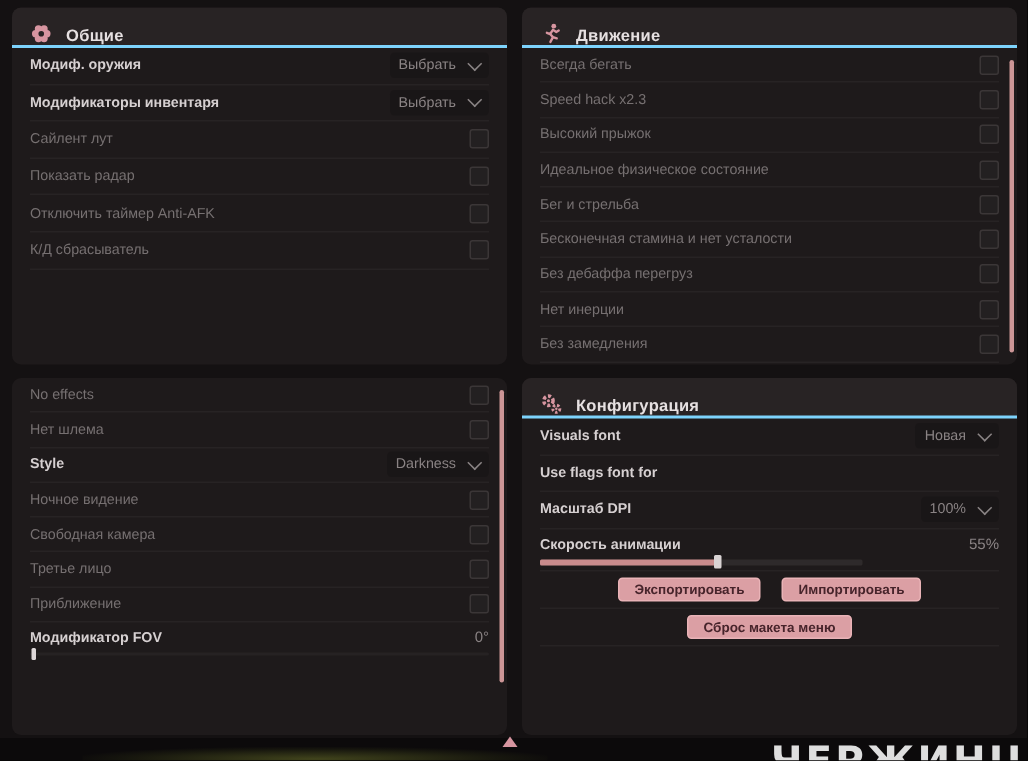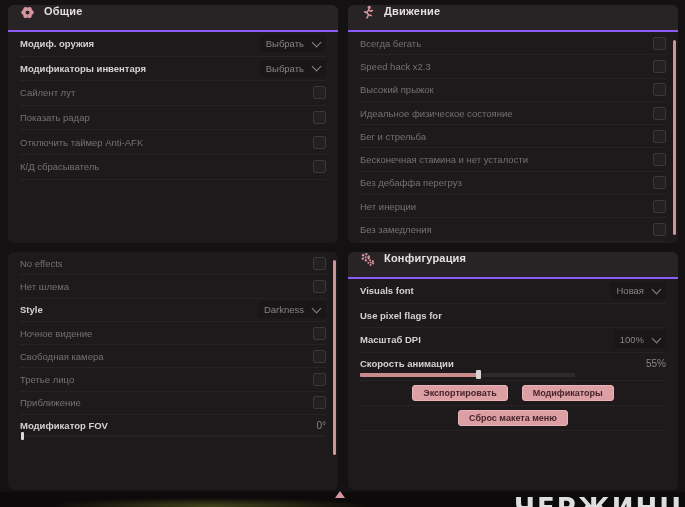--- a/index.html
+++ b/index.html
@@ -4,22 +4,22 @@
 <style>
   html,body{margin:0;padding:0;background:#000;}
   .screen{position:relative;width:685px;height:507px;background:#141112;overflow:hidden;
           font-family:"Liberation Sans",sans-serif;}
   
   .panel{position:absolute;width:330px;height:238px;background:#1e1a1b;border-radius:6px;overflow:hidden;}
   .panel.general{left:8px;top:5px;}
   .panel.movement{left:348px;top:5px;}
   .panel.camera{left:8px;top:252px;}
   .panel.config{left:348px;top:252px;}
-  .panel-header{height:25px;display:flex;align-items:flex-start;gap:9px;padding:0 12px;
-                background:#282324;border-bottom:2px solid #8b5cf6;}
+  .panel-header{height:25px;display:flex;align-items:flex-end;gap:9px;padding:0 12px;
+                background:#282324;border-bottom:2px solid #7dd3fc;}
   .panel-title{color:#e6e0e1;font-size:11px;font-weight:bold;letter-spacing:.2px;}
   .panel-body{position:relative;height:calc(100% - 27px);padding:0 12px;overflow:hidden;}
   
   .row{display:flex;align-items:center;justify-content:space-between;height:23.6px;
        border-bottom:1px solid rgba(255,255,255,0.045);}
   .compact .row{height:22.3px;}
   .row-label{font-size:9.5px;color:#767071;}
   .row-label.bold{color:#d6d0d1;font-weight:bold;}
   .checkbox{width:11px;height:11px;border:1px solid #3b3637;border-radius:2px;background:#232021;flex:none;}
   .dropdown{display:flex;align-items:center;gap:9px;background:rgba(0,0,0,0.14);
@@ -225,42 +225,42 @@
     </div>
     <div class="panel-body">
         <div class="row">
           <span class="row-label bold">Visuals font</span>
           <div class="dropdown">
             <span class="dropdown-value">Новая</span>
             <span class="chev"></span>
           </div>
         </div>
         <div class="row">
-          <span class="row-label bold">Use pixel flags for</span>
+          <span class="row-label bold">Use flags font for</span>
         </div>
         <div class="row">
           <span class="row-label bold">Масштаб DPI</span>
           <div class="dropdown">
             <span class="dropdown-value">100%</span>
             <span class="chev"></span>
           </div>
         </div>
         <div class="slider-block">
           <div class="slider-head">
             <span class="row-label bold">Скорость анимации</span>
             <span class="slider-value">55%</span>
           </div>
           <div class="slider-track">
             <div class="slider-fill" style="width: 55%;"></div>
             <div class="slider-thumb" style="left: 55%;"></div>
           </div>
         </div>
         <div class="btn-row">
           <button class="btn">Экспортировать</button>
-          <button class="btn">Модификаторы</button>
+          <button class="btn">Импортировать</button>
         </div>
         <div class="btn-row">
           <button class="btn">Сброс макета меню</button>
         </div>
       </div>
   </div>
 
   <div class="bottom-strip">
     <div class="green-glow"></div>
   </div>

